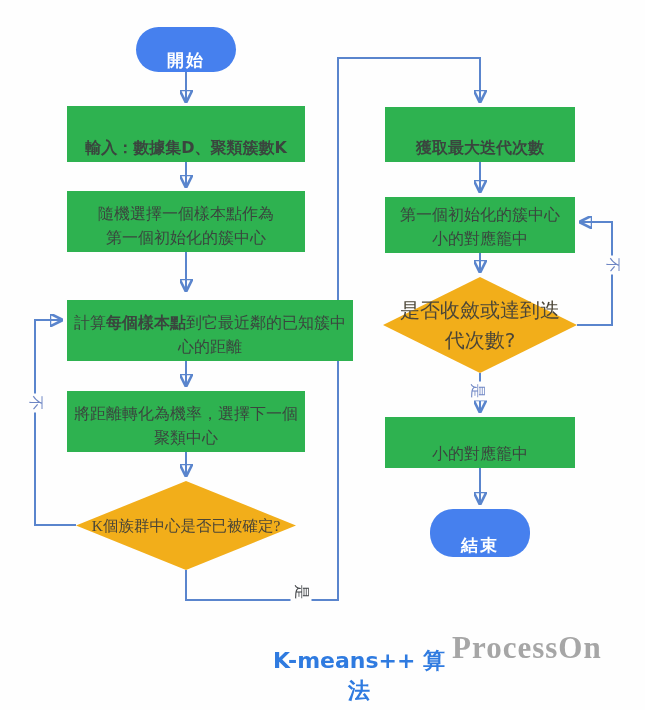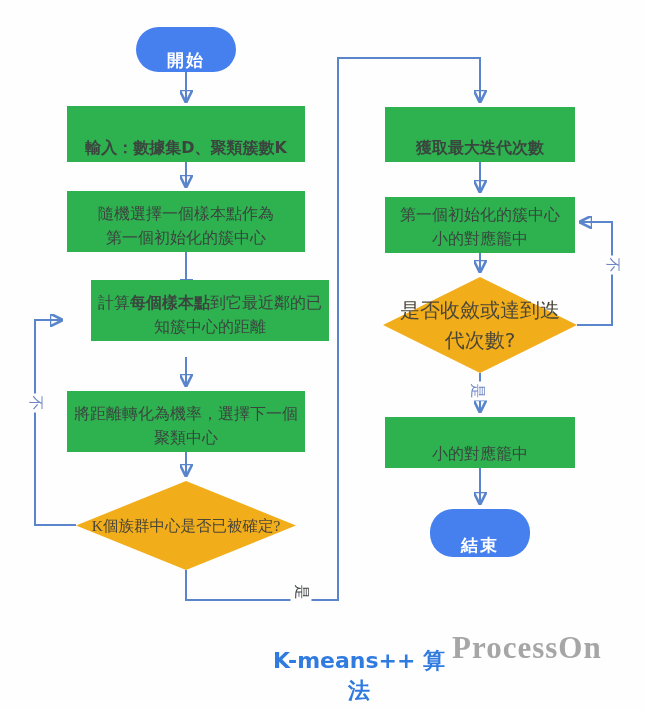--- a/index.html
+++ b/index.html
@@ -95,21 +95,21 @@
 
   <div class="node rect bold" style="left:67px;top:106px;width:238px;height:56px;">
     <span class="node-text">輸入：數據集D、聚類簇數K</span>
   </div>
 
   <div class="node rect" style="left:67px;top:191px;width:238px;height:61px;">
     <span class="node-text">隨機選擇一個樣本點作為
 第一個初始化的簇中心</span>
   </div>
 
-  <div class="node rect" style="left:67px;top:280px;width:238px;height:61px;margin-left:24px;">
+  <div class="node rect" style="left:67px;top:300px;width:286px;height:61px;">
     <span class="node-text"><span>計算</span><span class="seg-bold">每個樣本點</span><span>到它最近鄰的已知簇中心的距離</span></span>
   </div>
 
   <div class="node rect" style="left:67px;top:391px;width:238px;height:61px;">
     <span class="node-text">將距離轉化為機率，選擇下一個
 聚類中心</span>
   </div>
 
   <div class="diamond-wrap" style="left:76px;top:481px;width:220px;height:89px;">
     <div class="diamond-shape"></div>

